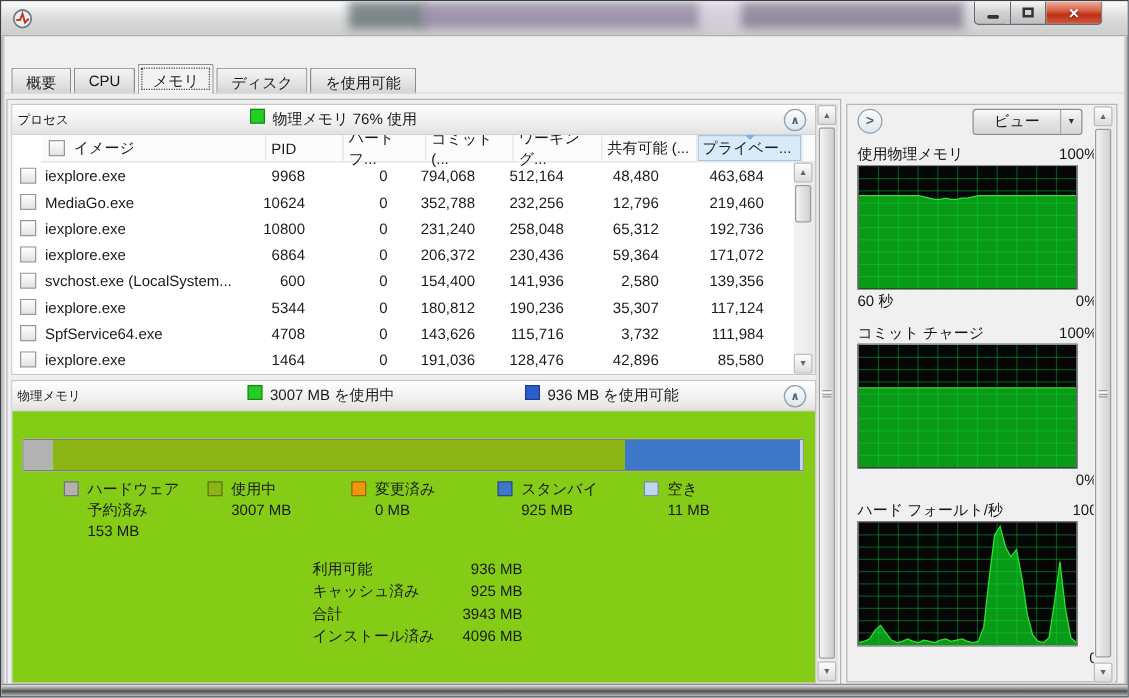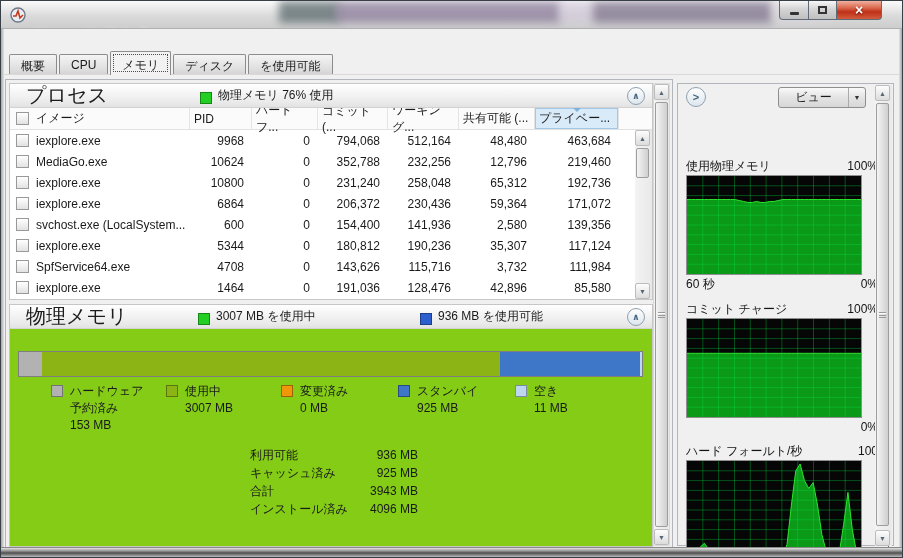--- a/index.html
+++ b/index.html
@@ -46,29 +46,29 @@
        background:linear-gradient(to right,#a8a8a8,#e2e2e2);}
   .frame-left{left:0;} .frame-right{right:0;background:linear-gradient(to left,#a8a8a8,#e2e2e2);}
   .bottom-frame{position:absolute;left:0;bottom:0;width:903px;height:10px;border-top:1px solid #8a8a8a;
        background:linear-gradient(#e3e3e3,#9c9c9c 30%,#4f4f4f 55%,#8d8d8d 80%,#bdbdbd);}
   
   .left-wrap{position:absolute;left:4px;top:78px;width:668px;height:471px;background:#f0f0f0;
        border:1px solid #b2b6ba;}
   .section{position:absolute;left:3px;width:644px;background:#fff;border:1px solid #c6c6c6;}
   .sec-header{height:24px;background:linear-gradient(#ffffff,#eaeaea 80%,#e2e2e2);
        border-bottom:1px solid #d2d2d2;display:flex;align-items:center;position:relative;}
-  .sec-title{font-size:20px;color:#1c1c1c;margin-left:16px;}
-  .sec-legend{display:flex;align-items:flex-end;position:absolute;font-size:12px;color:#1a1a1a;}
+  .sec-title{font-size:10px;color:#1c1c1c;margin-left:4px;}
+  .sec-legend{display:flex;align-items:flex-start;position:absolute;font-size:12px;color:#1a1a1a;}
   .chip{width:12px;height:12px;margin-right:6px;border:1px solid rgba(0,0,0,.35);}
   .collapse-btn{position:absolute;right:7px;top:3px;width:18px;height:18px;border-radius:50%;
        border:1px solid #8fa0ae;background:linear-gradient(#fdfdfd,#dde6ee);
        display:flex;align-items:center;justify-content:center;font-size:9px;color:#44647f;font-weight:bold;}
   
   #process-section{top:3px;height:217px;}
-  .table{position:absolute;left:0;top:24px;right:0;bottom:0;overflow:hidden;background:#fff;}
+  .table{position:absolute;left:0;top:24px;right:0;bottom:0;overflow:hidden;background:#fff;padding-left:23px;}
   .thead{display:flex;align-items:stretch;height:22px;background:#fbfbfb;border-bottom:1px solid #e1e1e1;padding-left:6px;}
   .th{display:flex;align-items:center;padding-left:4px;border-right:1px solid #e4e4e4;color:#1a1a1a;position:relative;}
   .th.first{padding-left:0;}
   .cbx{width:13px;height:13px;border:1px solid #999;background:linear-gradient(#fff,#e2e2e2);margin-right:7px;flex:none;}
   .w0{width:174px;} .w1{width:62px;} .w2{width:66px;} .w3{width:70px;} .w4{width:71px;} .w5{width:76px;} .w6{width:84px;}
   .th.sorted{background:#d9eaf9;box-shadow:inset 0 0 0 1px #a3c7e6;}
   .th.sorted .sort-tri{position:absolute;top:0;left:50%;margin-left:-4px;width:0;height:0;
        border:4px solid transparent;border-top-color:#7fb2dc;}
   .tbody{position:absolute;left:0;top:22px;right:17px;bottom:0;overflow:hidden;}
   .row{display:flex;align-items:center;height:21px;padding-left:6px;}
@@ -105,21 +105,21 @@
   .right-pane{position:absolute;left:676px;top:82px;width:217px;height:463px;background:#f0f0f0;
        border:1px solid #b2b6ba;}
   .expand-btn{position:absolute;left:8px;top:3px;width:20px;height:20px;border-radius:50%;
        border:1px solid #8fa0ae;background:linear-gradient(#fdfdfd,#dde6ee);
        display:flex;align-items:center;justify-content:center;color:#44647f;font-weight:bold;font-size:11px;}
   .view-btn{position:absolute;left:100px;top:3px;width:88px;height:21px;display:flex;
        border:1px solid #8e8e8e;border-radius:3px;background:linear-gradient(#f9f9f9,#e3e3e3 50%,#d7d7d7);}
   .view-label{flex:1;text-align:center;line-height:19px;color:#1a1a1a;}
   .view-arrow{width:17px;border-left:1px solid #aaa;display:flex;align-items:center;justify-content:center;
        font-size:7px;color:#333;}
-  .graph-block{position:absolute;left:8px;width:192px;height:140px;margin-top:43px;}
+  .graph-block{position:absolute;left:8px;width:192px;height:140px;}
   .g-title,.g-bottom{display:flex;justify-content:space-between;align-items:center;height:18px;color:#141414;}
   .graph-svg{display:block;width:176px;height:100px;border:1px solid #8f8f8f;background:#060606;}
   .bracket{position:absolute;right:-11px;top:9px;height:121px;width:7px;
        border-top:1px solid #6e6e6e;border-right:1px solid #6e6e6e;border-bottom:1px solid #6e6e6e;}
   #gb1{top:30px;} #gb2{top:173px;} #gb3{top:315px;}
 </style>
 </head>
 <body>
 
 <div id="root">

